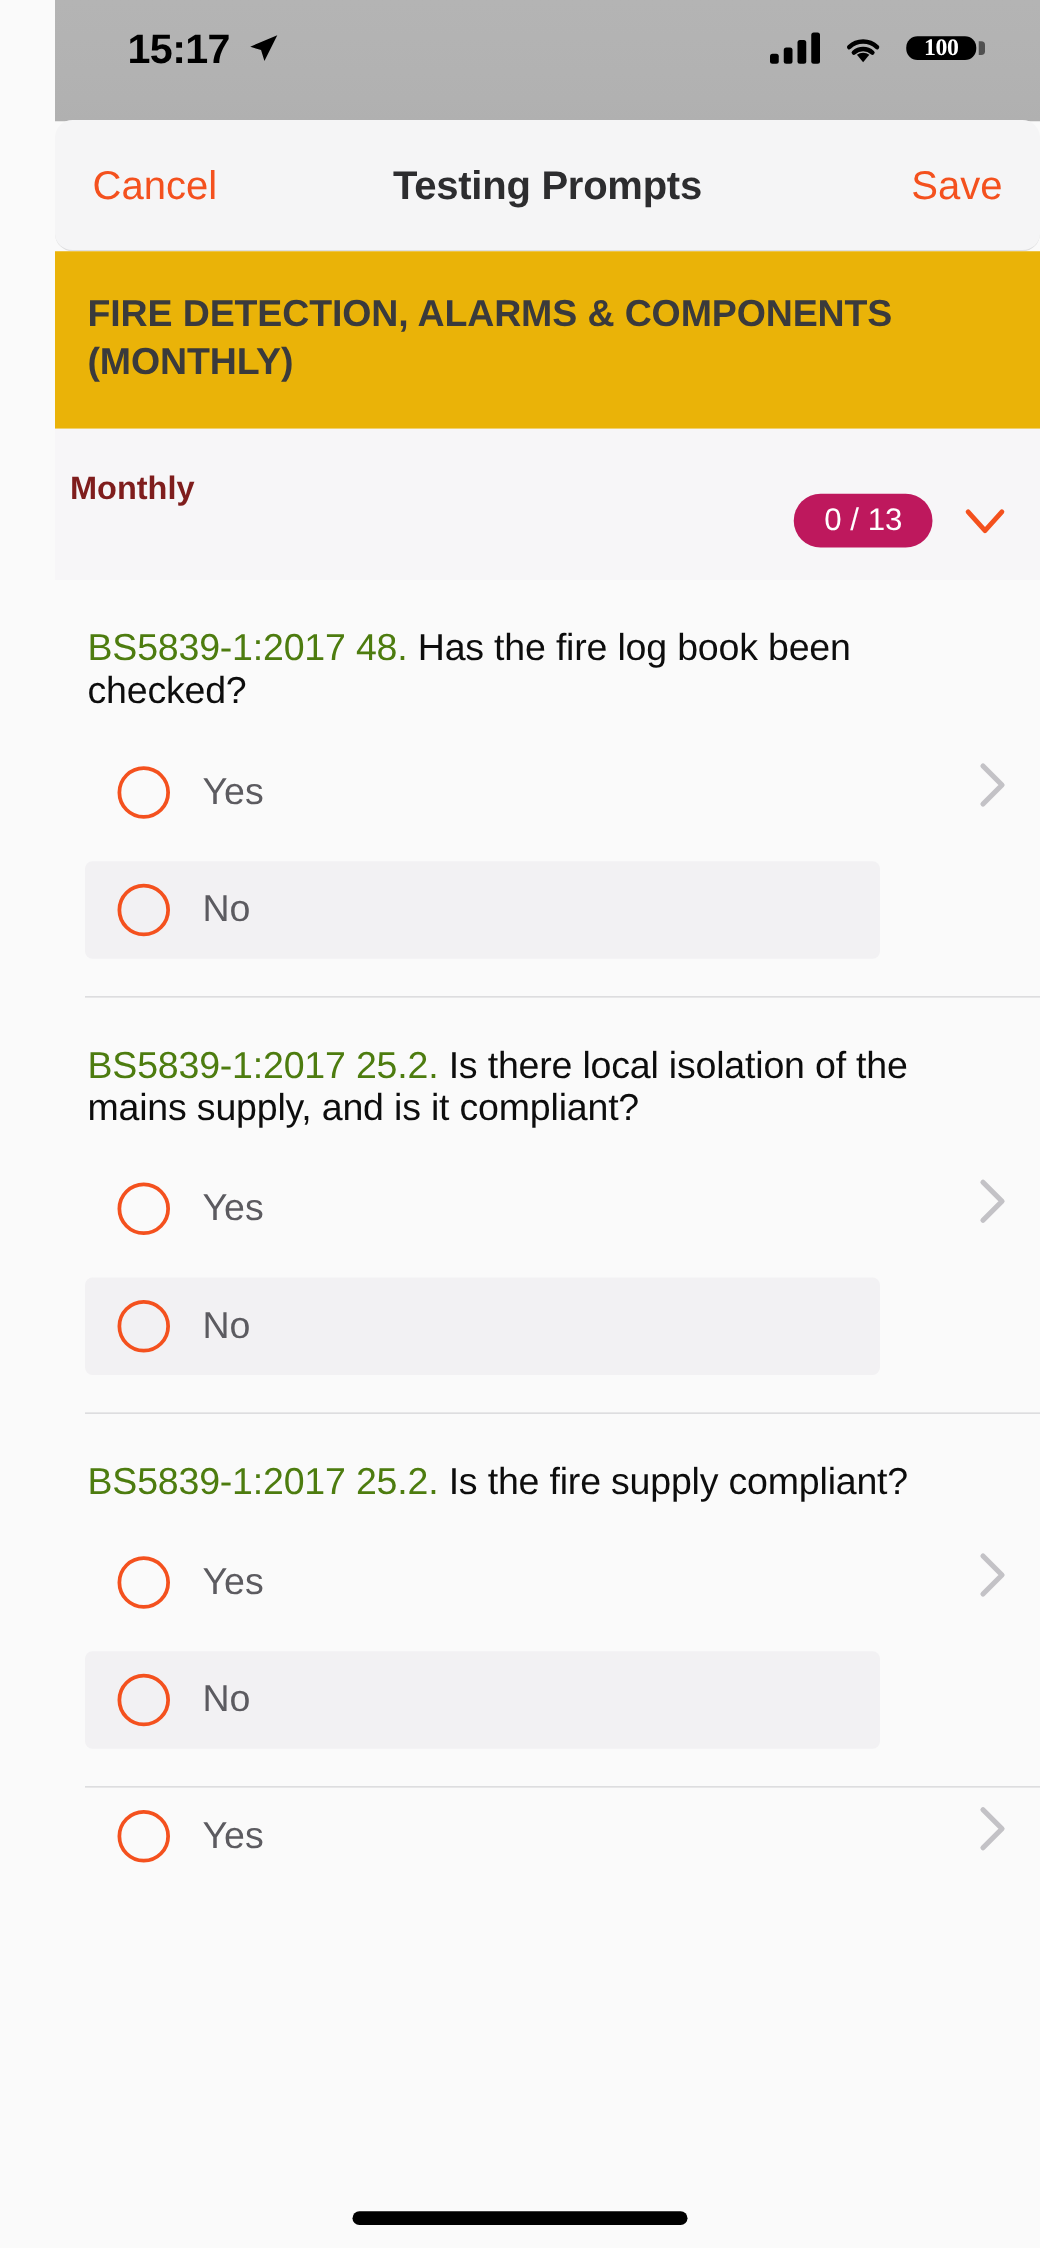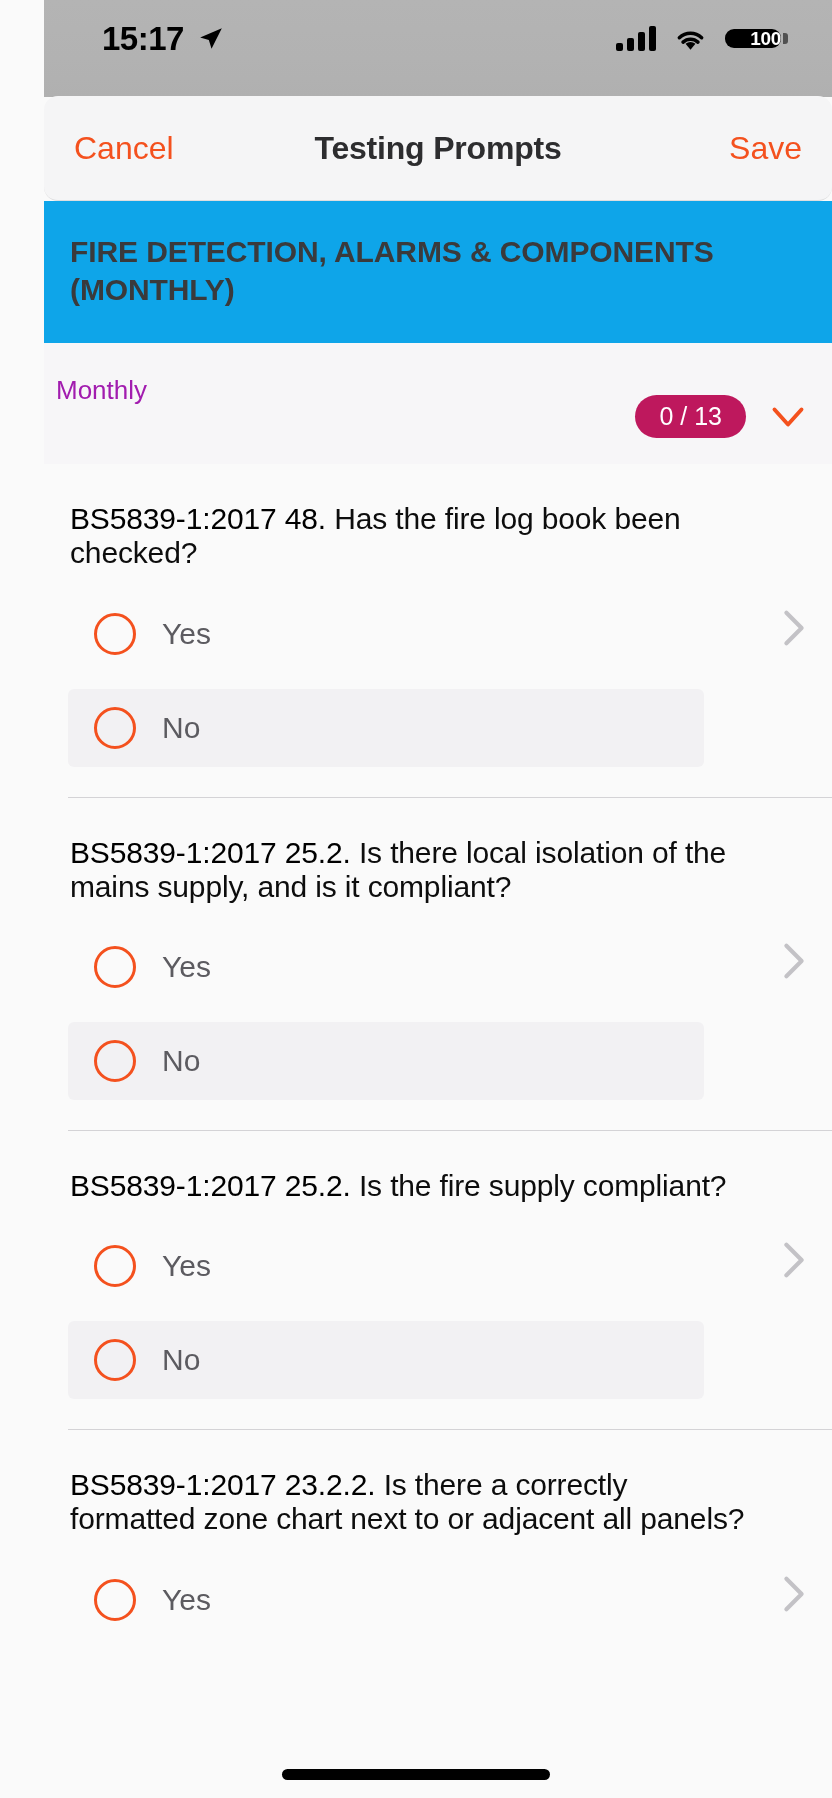--- a/index.html
+++ b/index.html
@@ -25,73 +25,73 @@
   .signal { display:flex; align-items:flex-end; gap:4px; height:26px; }
   .signal i { width:7px; background:#000; border-radius:2px; display:block; }
   .signal i:nth-child(1){ height:8px; }
   .signal i:nth-child(2){ height:13px; }
   .signal i:nth-child(3){ height:19px; }
   .signal i:nth-child(4){ height:25px; }
   .wifi { width:33px; height:25px; display:block; }
   .battery { position:relative; display:flex; align-items:center; }
   .batt-body {
     width:56px; height:19px; background:#000; border-radius:9px;
-    display:flex; align-items:center; justify-content:flex-end;
+    display:flex; align-items:center; justify-content:center;font-family:Liberation Serif, serif;
   }
   .batt-pct { color:#fff; font-size:19px; font-weight:700; letter-spacing:-0.3px; line-height:1; }
   .batt-nub { width:5px; height:11px; background:#000; border-radius:0 3px 3px 0; margin-left:2px; opacity:.55; }
 
   
   .navbar {
     position:relative; height:105px; background:#f5f5f6;
     border-top-left-radius:30px; border-top-right-radius:30px;
     display:flex; align-items:center; justify-content:space-between;
     padding:0 30px; border-bottom:1px solid #dededf;
     margin-top:-1px;
     border-radius:14px;
   }
   .nav-btn { font-size:32px; color:#f4511e; background:none; border:none;
              font-family:inherit; cursor:pointer; line-height:1; }
   .nav-title { font-size:32px; font-weight:700; color:#2d2d2f; letter-spacing:-0.2px;
                position:absolute; left:50%; transform:translateX(-50%); white-space:nowrap; }
 
   
   .group-header {
-    background:#0ea5e9; padding:32px 26px 34px 26px;
+    background:#eab308; padding:32px 26px 34px 26px;
   }
   .group-title {
     font-size:30px; font-weight:700; color:#3a3a3c;
     line-height:1.27; letter-spacing:-0.1px;
   }
 
   
   .checklist-row {
     background:#f7f6f8; padding:26px 26px 26px 12px;
     display:flex; align-items:flex-start; justify-content:space-between;
     gap:12px;
   }
   .cl-texts { flex:1 1 auto; min-width:0; }
   .cl-title { font-size:30px; font-weight:400; color:#3a3a3c; line-height:1.12; letter-spacing:-0.1px; }
-  .cl-sub { font-size:26px; color:#a21caf; margin-top:8px; line-height:1; }
+  .cl-sub { font-size:26px; color:#7f1d1d; margin-top:8px; line-height:1;font-weight:bold; }
   .cl-right { display:flex; align-items:center; gap:24px; padding-top:26px; flex:0 0 auto; }
   .count-badge {
     background:#be185d; color:#fff; border-radius:22px;
     padding:9px 24px; font-size:25px; line-height:1; white-space:nowrap;
   }
   .chev-down { width:36px; height:24px; display:block; }
 
   
   .questions { background:#fafafa; }
   .question { position:relative; padding:0 0 0 0; }
   .q-sep { height:1px; background:#d4d3d6; margin-left:24px; }
   .q-text {
     font-size:30px; line-height:1.14; color:#0d0d0d;
     padding:38px 80px 24px 26px; letter-spacing:-0.15px;
   }
-  .q-ref { color:#000000; }
+  .q-ref { color:#4d7c0f; }
   .opt-wrap { position:relative; }
   .option {
     display:flex; align-items:center; gap:26px;
     padding:18px 26px; margin:0 0 0 24px; width:636px;
     border-radius:6px;
   }
   .option.alt { background:#f2f1f3; }
   .radio {
     width:42px; height:42px; border:3px solid #f4511e;
     border-radius:50%; flex:0 0 auto; background:transparent;
@@ -230,24 +230,20 @@
         <div class="option alt">
           <span class="radio"></span>
           <span class="opt-label">No</span>
         </div>
       </div>
       <div class="spacer-md"></div>
       <div class="q-sep"></div>
     </div>
 
     <div class="question">
-      <div class="q-text">
-        <span class="q-ref">BS5839-1:2017 23.2.2.</span>
-        <span>Is there a correctly formatted zone chart next to or adjacent all panels?</span>
-      </div>
       <div class="opt-wrap">
         <div class="option">
           <span class="radio"></span>
           <span class="opt-label">Yes</span>
         </div>
         <svg class="row-chevron" style="top:14px;" viewBox="0 0 12 20">
           <path d="M2 2 L10 10 L2 18" stroke="#c3c2c6" stroke-width="2.2" fill="none" stroke-linecap="round" stroke-linejoin="round"></path>
         </svg>
       </div>
     </div>

